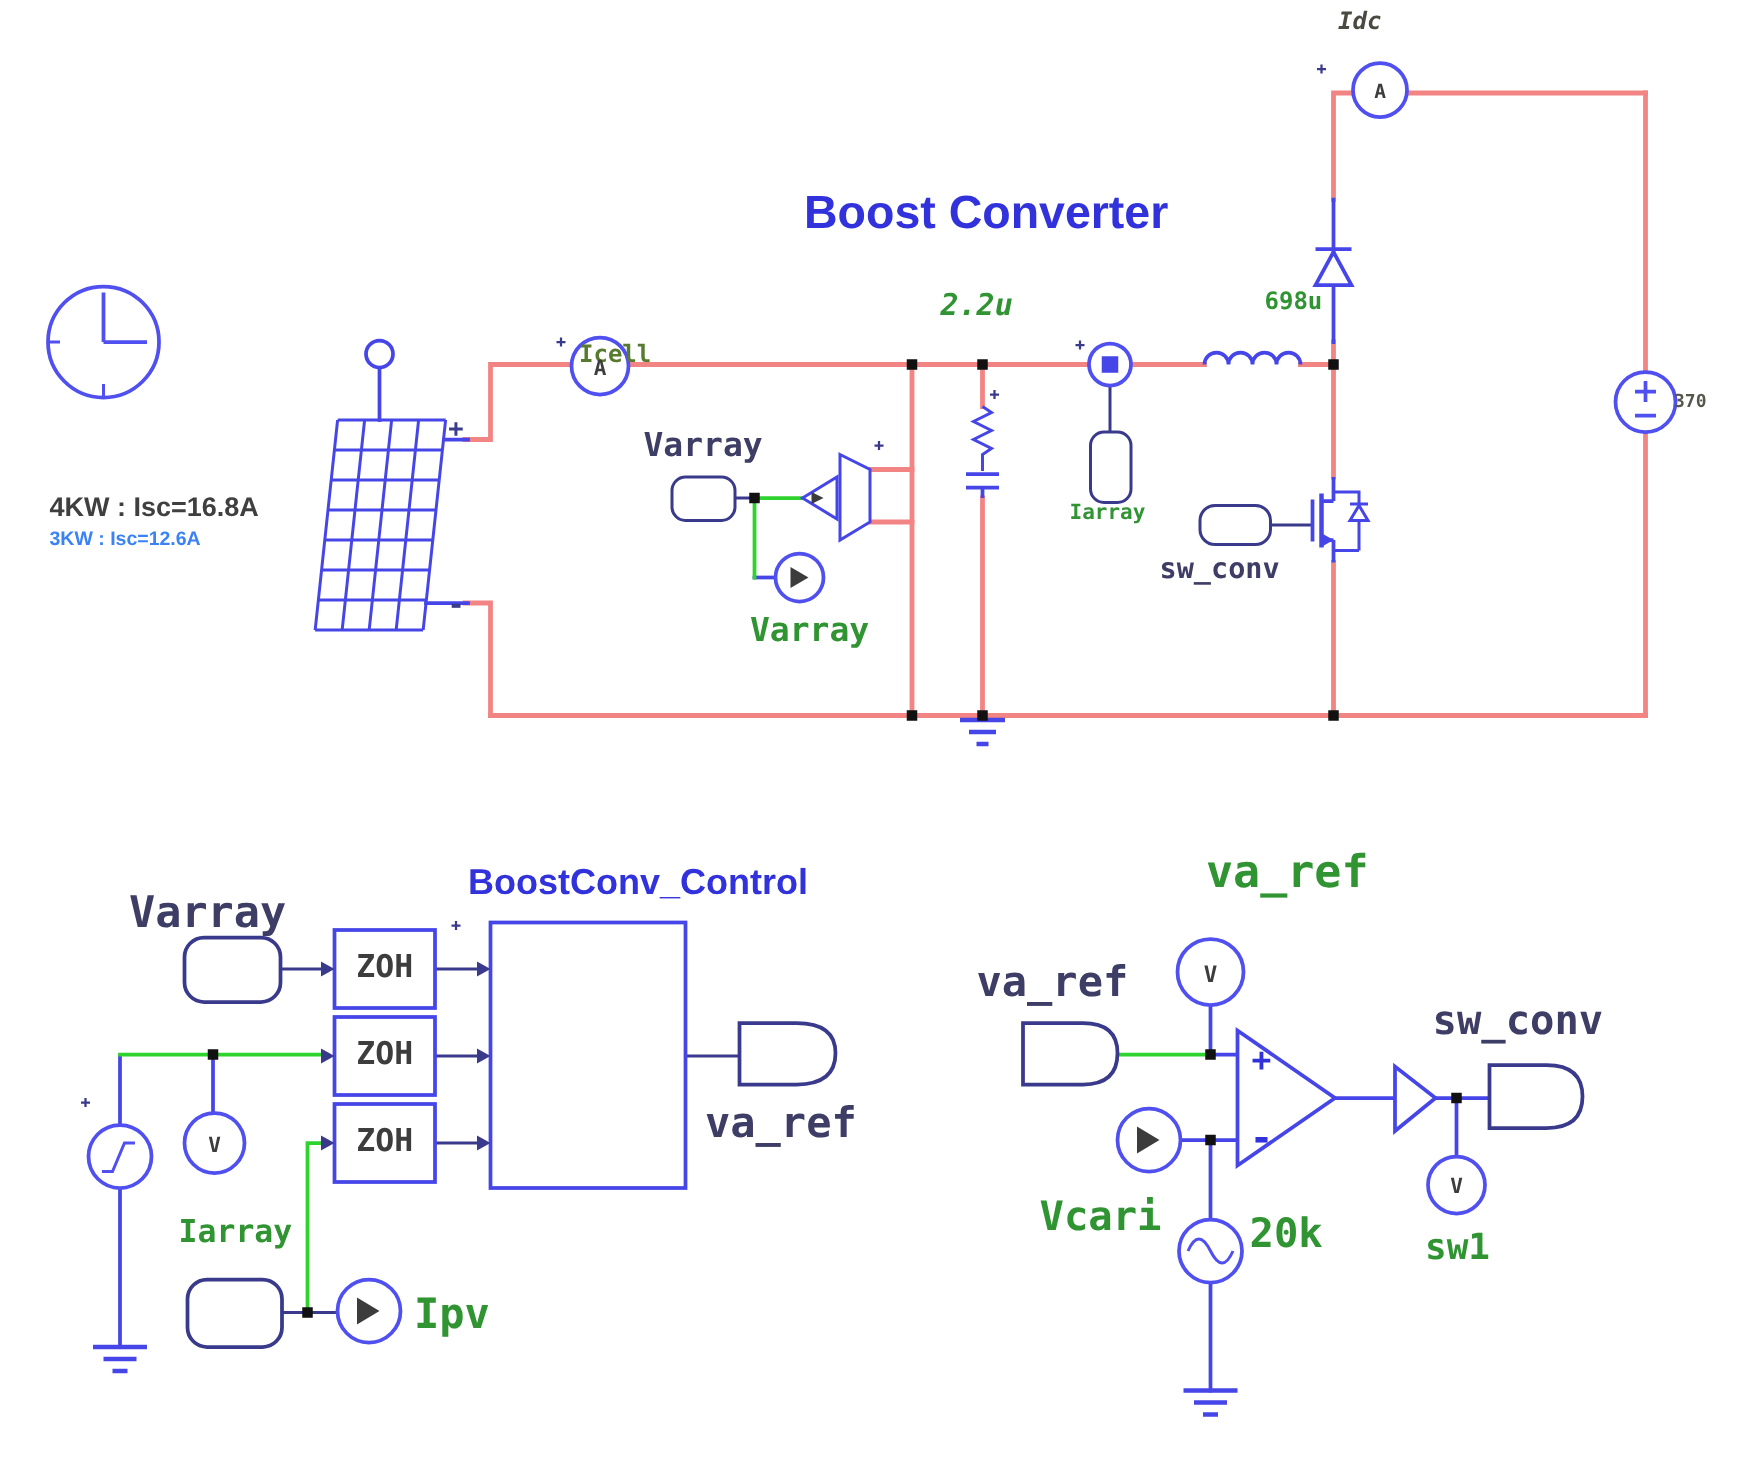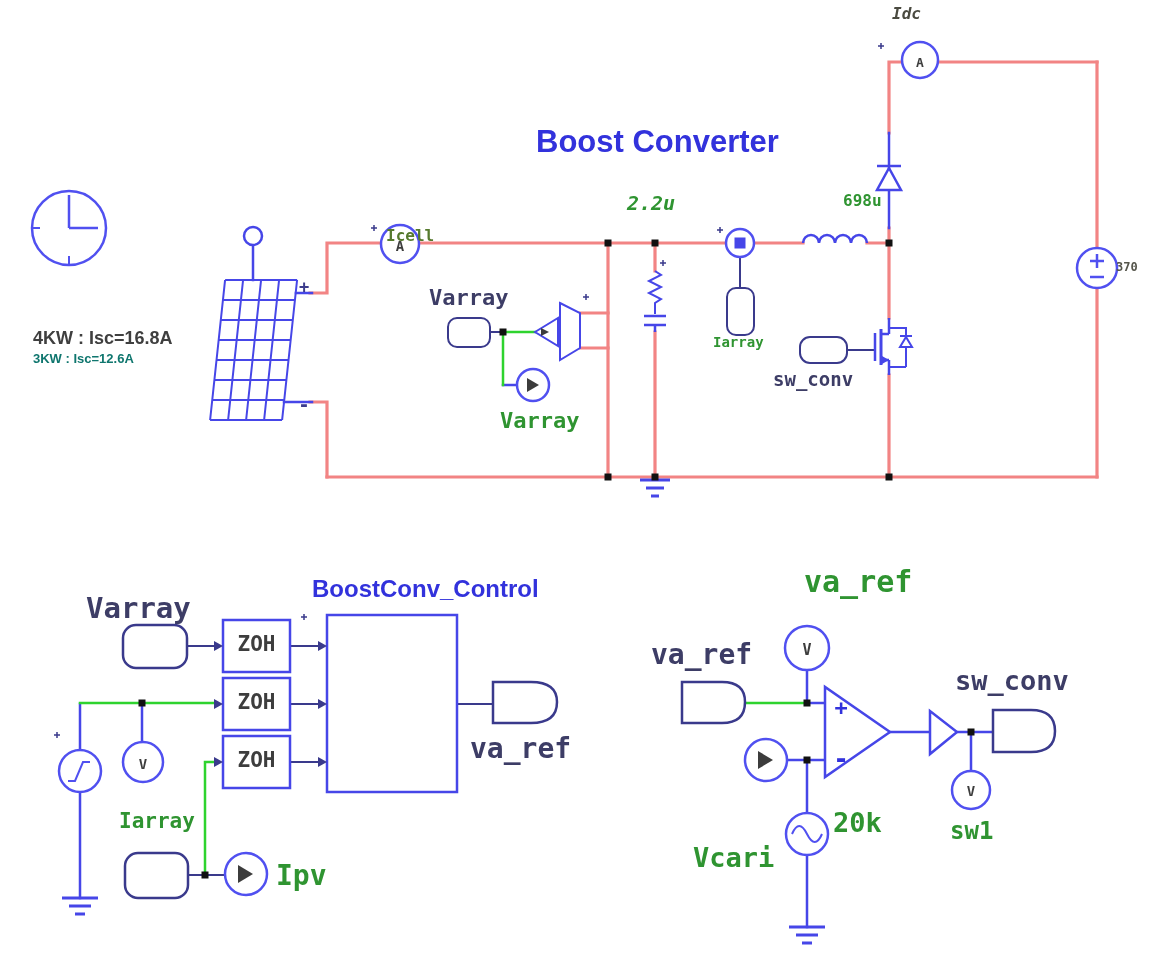--- a/index.html
+++ b/index.html
@@ -203,21 +203,21 @@
     <path d="M583 297 H589 M586 294 V300"></path>
     <path d="M301 617 H307 M304 614 V620"></path>
     <path d="M54 735 H60 M57 732 V738"></path>
     <path d="M660 263 H666 M663 260 V266"></path>
   </g>
 </svg>
 
 <div class="layer">
   <span class="lbl sans blue" style="left:536px;top:126px;font-size:31px;">Boost Converter</span>
   <span class="lbl sans" style="left:33px;top:329px;font-size:18px;color:#3f3f3f;">4KW : Isc=16.8A</span>
-  <span class="lbl sans" style="left:33px;top:352px;font-size:13px;color:#0f766e;text-align:right;">3KW : Isc=12.6A</span>
+  <span class="lbl sans" style="left:33px;top:352px;font-size:13px;color:#3b82f6;text-align:right;">3KW : Isc=12.6A</span>
 
   <span class="lbl green" style="left:386px;top:196px;font-size:16px;color:#567a2e;margin-top:32px;">Icell</span>
   <span class="lbl" style="left:892px;top:6px;font-size:16px;color:#4a4a40;font-style:italic;">Idc</span>
   <span class="lbl green" style="left:627px;top:193px;font-size:20px;font-style:italic;">2.2u</span>
   <span class="lbl green" style="left:823px;top:193px;font-size:16px;margin-left:20px;">698u</span>
   <span class="lbl green" style="left:713px;top:335px;font-size:14px;">Iarray</span>
   <span class="lbl navy" style="left:773px;top:370px;font-size:19px;">sw_conv</span>
   <span class="lbl navy" style="left:429px;top:287px;font-size:22px;">Varray</span>
   <span class="lbl green" style="left:500px;top:410px;font-size:22px;">Varray</span>
   <span class="lbl" style="left:1116px;top:261px;font-size:12px;color:#56564c;">370</span>
@@ -234,20 +234,20 @@
   <span class="lbl ctr dark" style="left:143px;top:764px;font-size:14px;">V</span>
   <span class="lbl green" style="left:119px;top:811px;font-size:21px;">Iarray</span>
   <span class="lbl green" style="left:276px;top:862px;font-size:28px;">Ipv</span>
   <span class="lbl navy" style="left:470px;top:735px;font-size:28px;">va_ref</span>
 
   <span class="lbl green" style="left:804px;top:567px;font-size:30px;">va_ref</span>
   <span class="lbl navy" style="left:651px;top:641px;font-size:28px;">va_ref</span>
   <span class="lbl ctr dark" style="left:807px;top:650px;font-size:15px;">V</span>
   <span class="lbl ctr blue" style="left:841px;top:708px;font-size:22px;">+</span>
   <span class="lbl ctr blue" style="left:841px;top:759px;font-size:26px;">-</span>
-  <span class="lbl green" style="left:693px;top:798px;font-size:27px;margin-top:46px;">Vcari</span>
+  <span class="lbl green" style="left:693px;top:798px;font-size:27px;">Vcari</span>
   <span class="lbl green" style="left:833px;top:809px;font-size:27px;">20k</span>
   <span class="lbl navy" style="left:955px;top:667px;font-size:27px;">sw_conv</span>
   <span class="lbl ctr dark" style="left:971px;top:791px;font-size:14px;">V</span>
   <span class="lbl green" style="left:950px;top:819px;font-size:24px;">sw1</span>
 </div>
 
 </div>
 
 </body></html>

